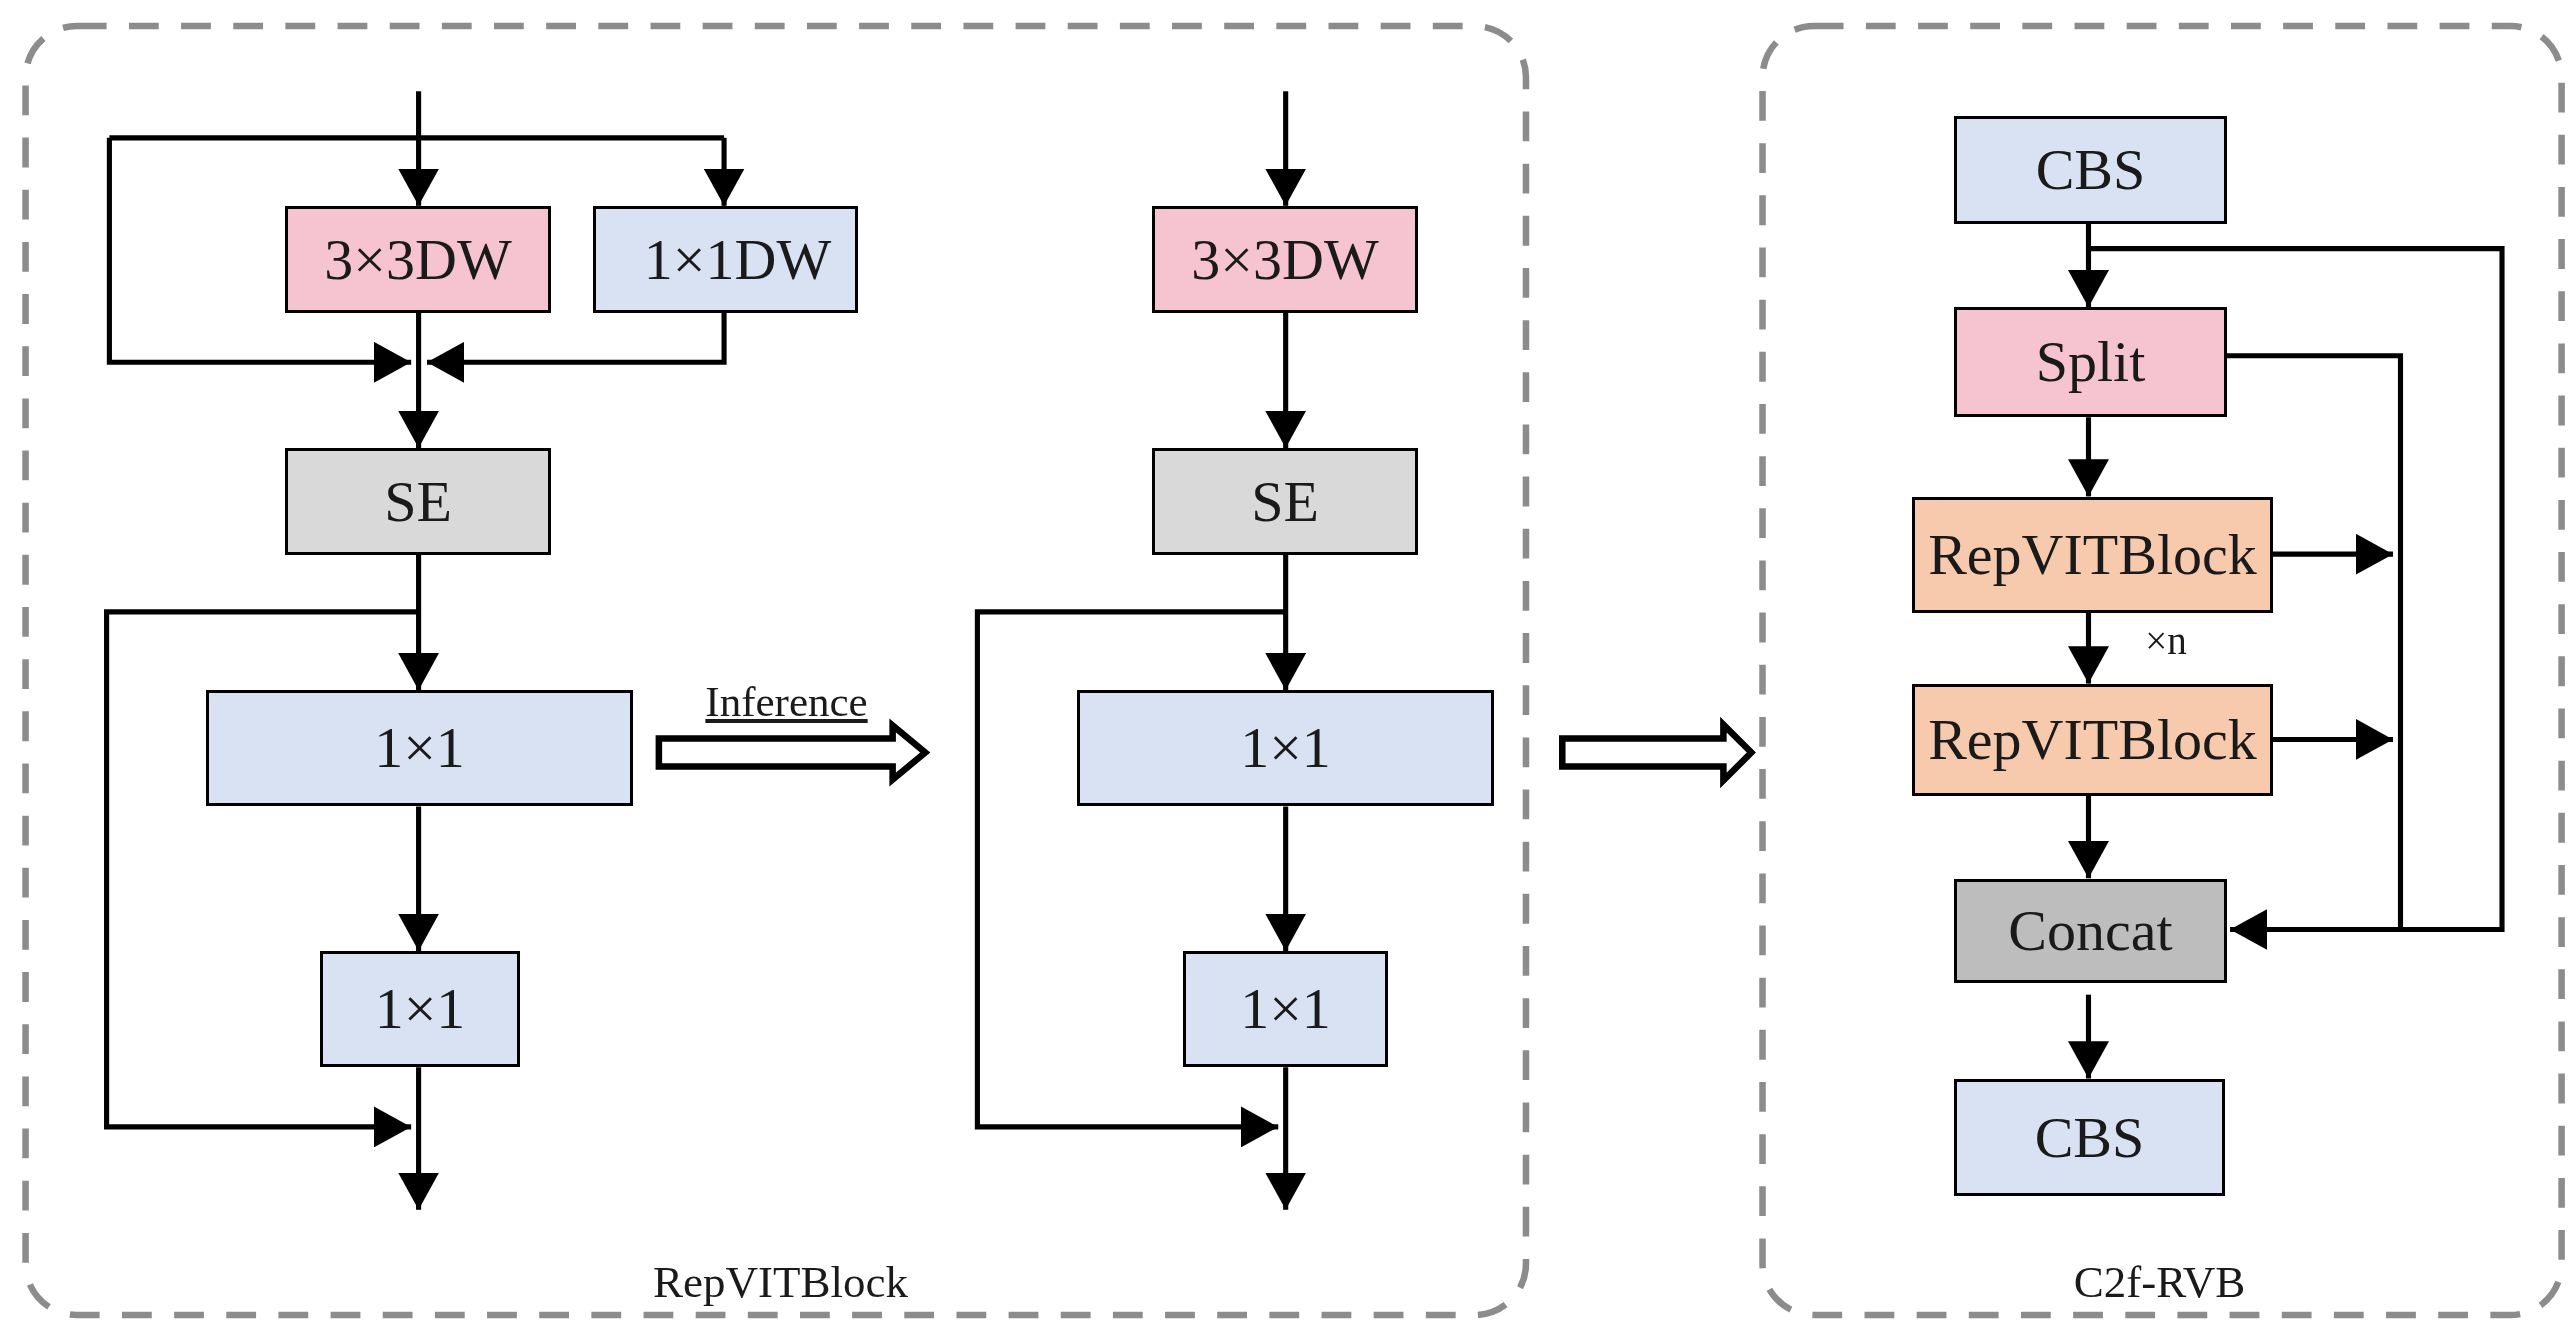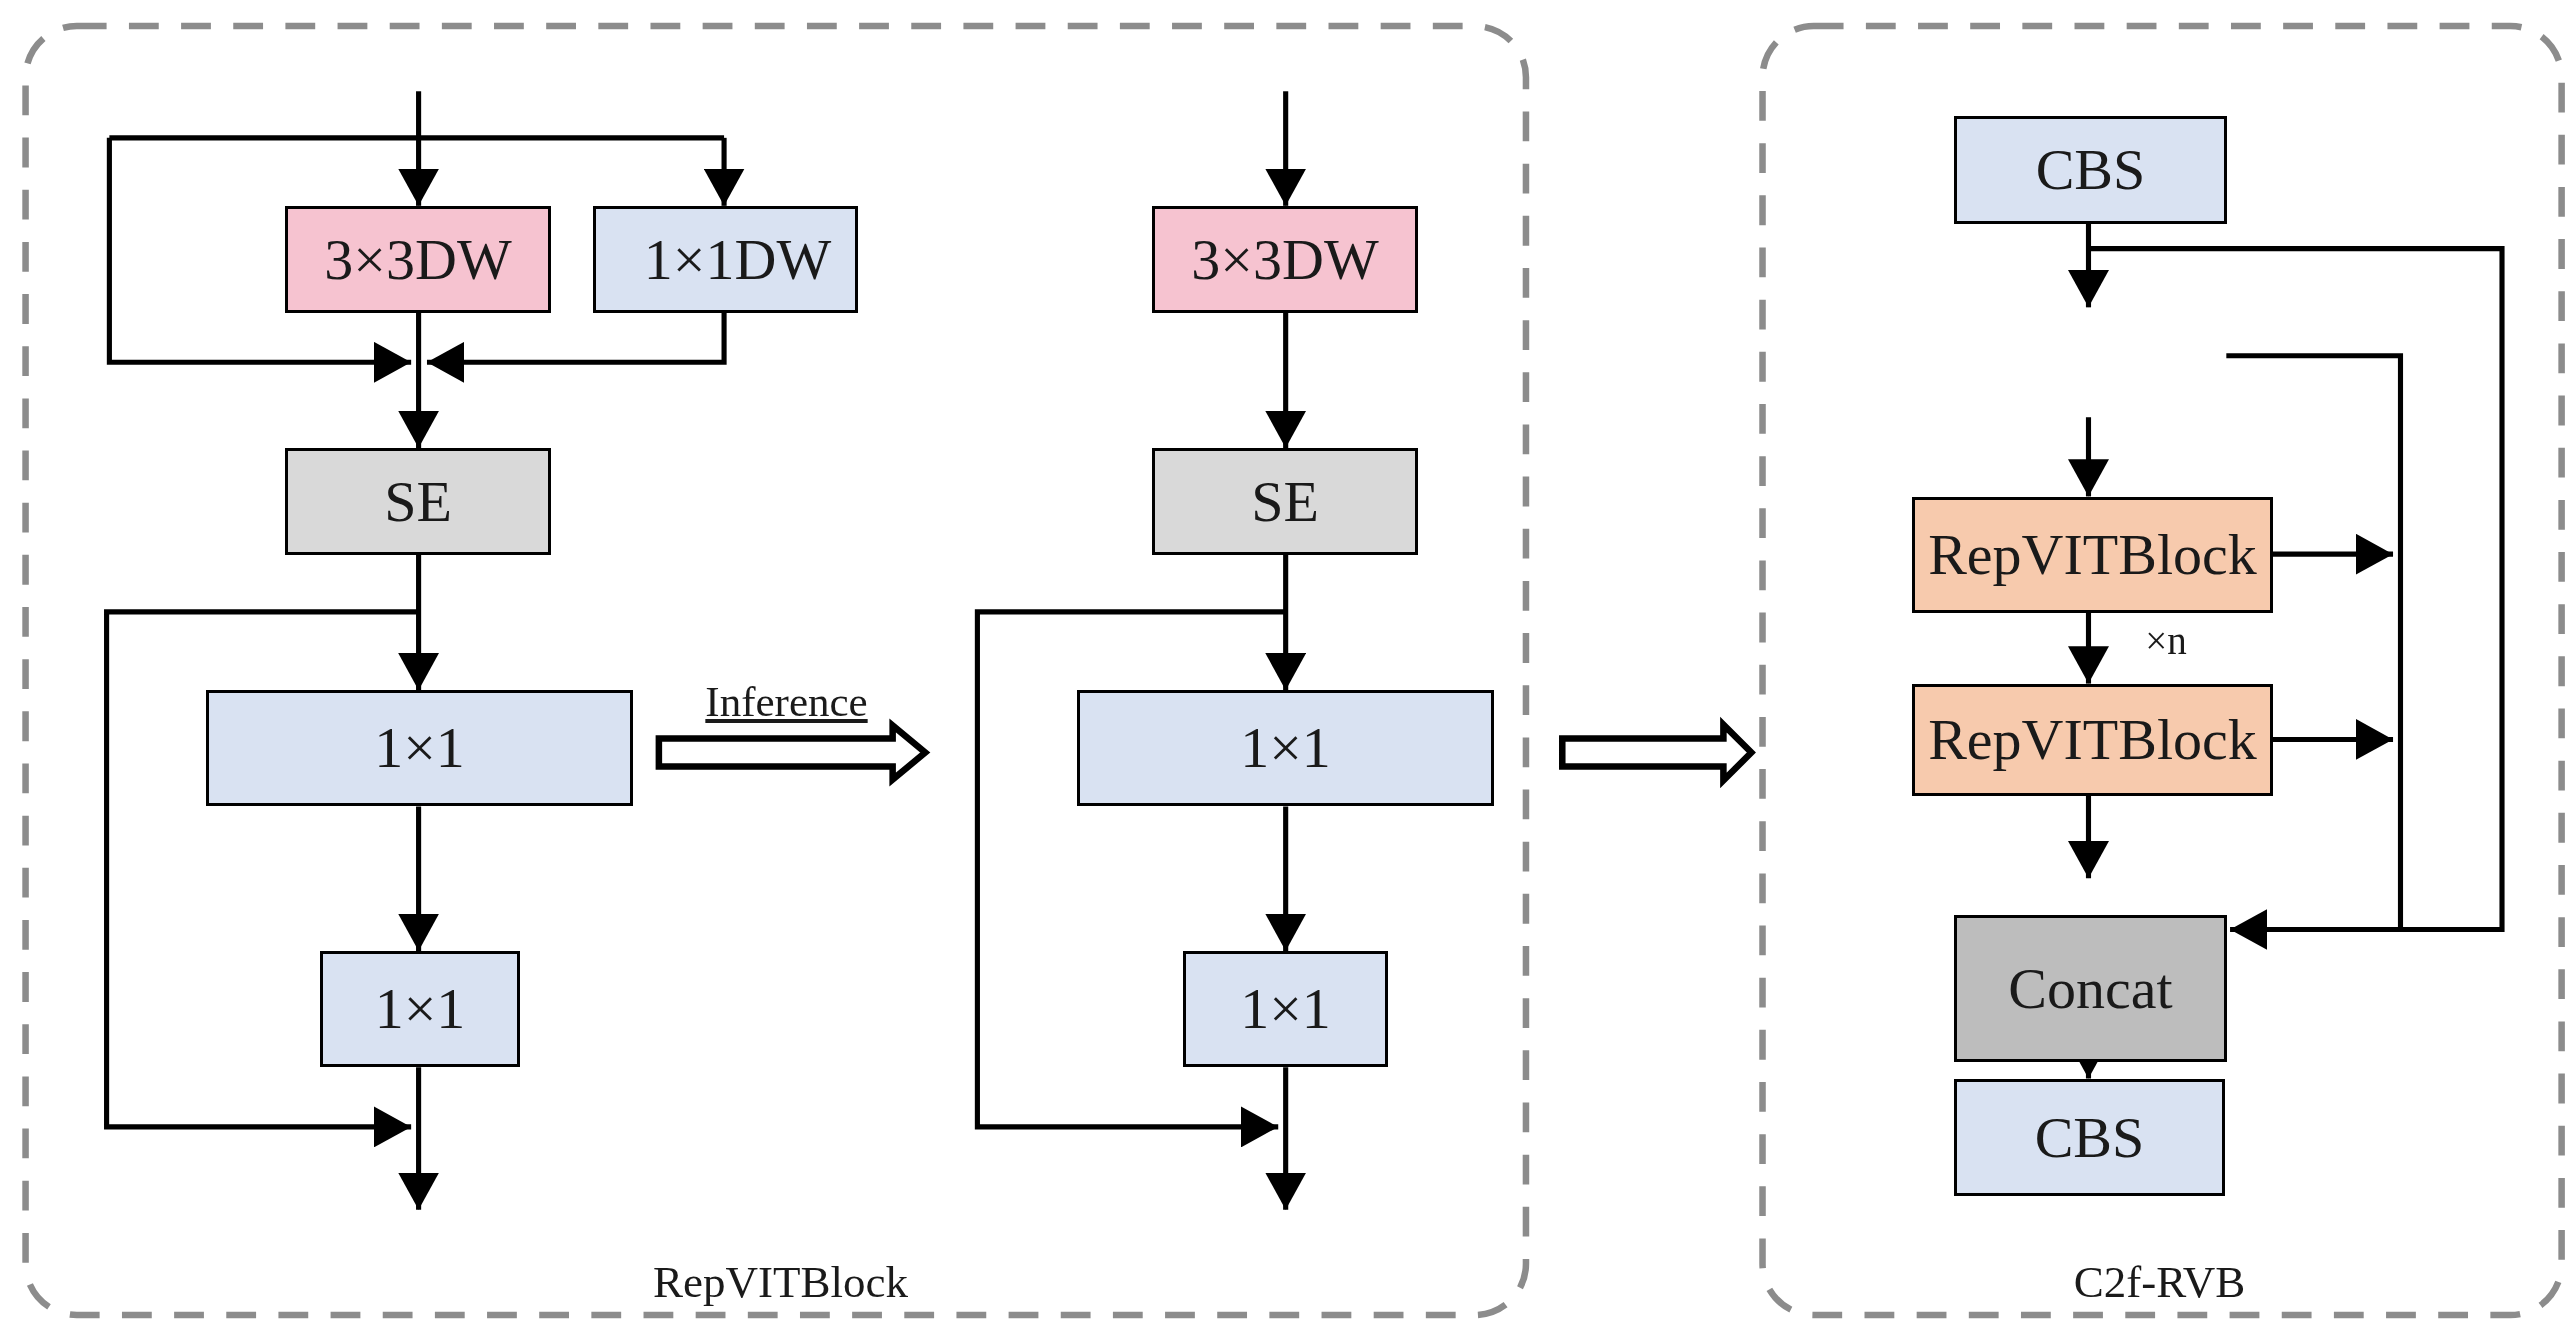--- a/index.html
+++ b/index.html
@@ -89,23 +89,24 @@
   <div class="node fill-gray" style="left:285px;top:448px;width:266px;height:107px;">SE</div>
   <div class="node fill-blue" style="left:206px;top:690px;width:427px;height:116px;">1×1</div>
   <div class="node fill-blue" style="left:320px;top:951px;width:200px;height:116px;">1×1</div>
 
   <div class="node fill-pink" style="left:1152px;top:206px;width:266px;height:107px;">3×3DW</div>
   <div class="node fill-gray" style="left:1152px;top:448px;width:266px;height:107px;">SE</div>
   <div class="node fill-blue" style="left:1077px;top:690px;width:417px;height:116px;">1×1</div>
   <div class="node fill-blue" style="left:1183px;top:951px;width:205px;height:116px;">1×1</div>
 
   <div class="node fill-blue" style="left:1954px;top:116px;width:273px;height:108px;">CBS</div>
+  <div class="node fill-pink" style="left:1954px;top:307px;width:273px;height:110px;">Split</div>
   <div class="node fill-orange" style="left:1912px;top:497px;width:361px;height:116px;">RepVITBlock</div>
   <div class="node fill-orange" style="left:1912px;top:684px;width:361px;height:112px;">RepVITBlock</div>
-  <div class="node fill-darkgray" style="left:1954px;top:879px;width:273px;height:147px;margin-top:36px;">Concat</div>
+  <div class="node fill-darkgray" style="left:1954px;top:879px;width:273px;height:104px;">Concat</div>
   <div class="node fill-blue" style="left:1954px;top:1079px;width:271px;height:117px;">CBS</div>
 
   <div class="caption inference" style="left:647px;top:678px;width:279px;">Inference</div>
   <div class="caption repeat" style="left:2115px;top:620px;width:102px;">×n</div>
   <div class="caption panel" style="left:594px;top:1258px;width:373px;">RepVITBlock</div>
   <div class="caption panel" style="left:1973px;top:1258px;width:373px;">C2f-RVB</div>
 
 </div>
 
 

